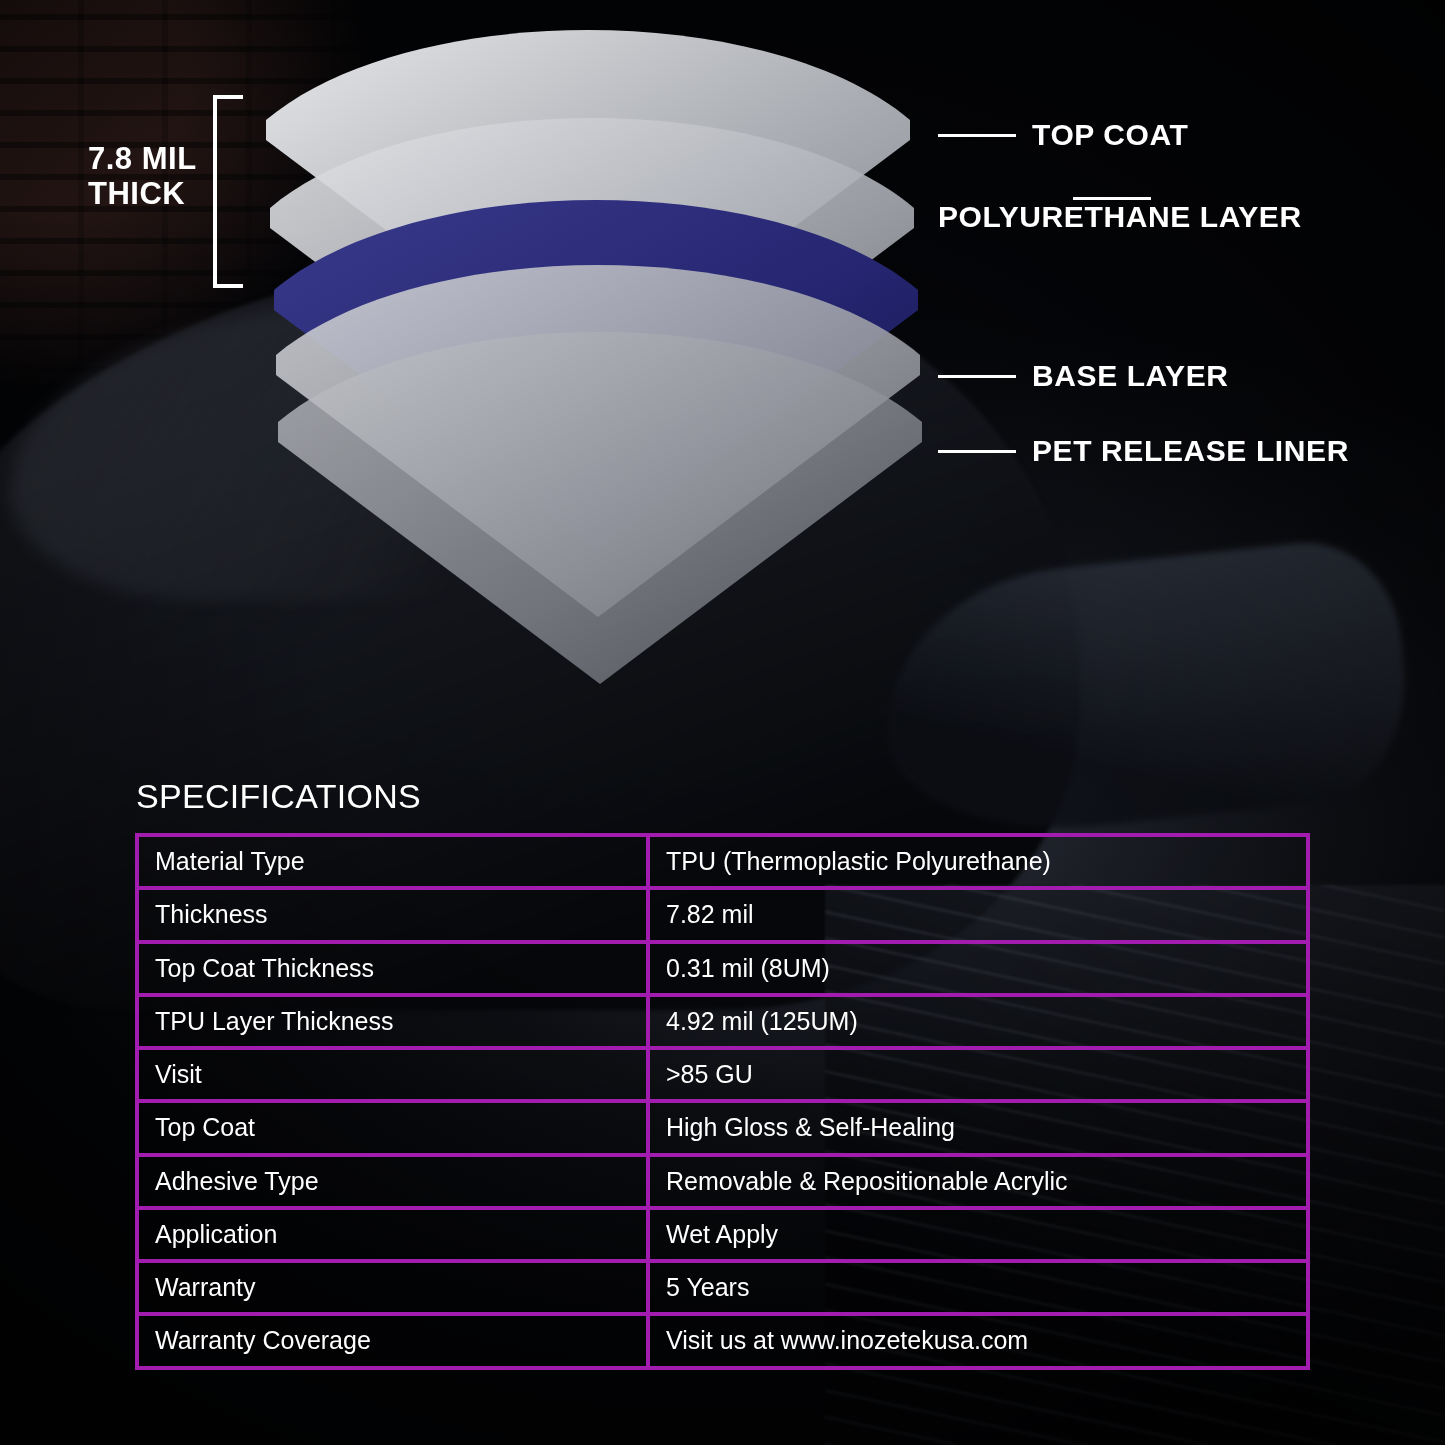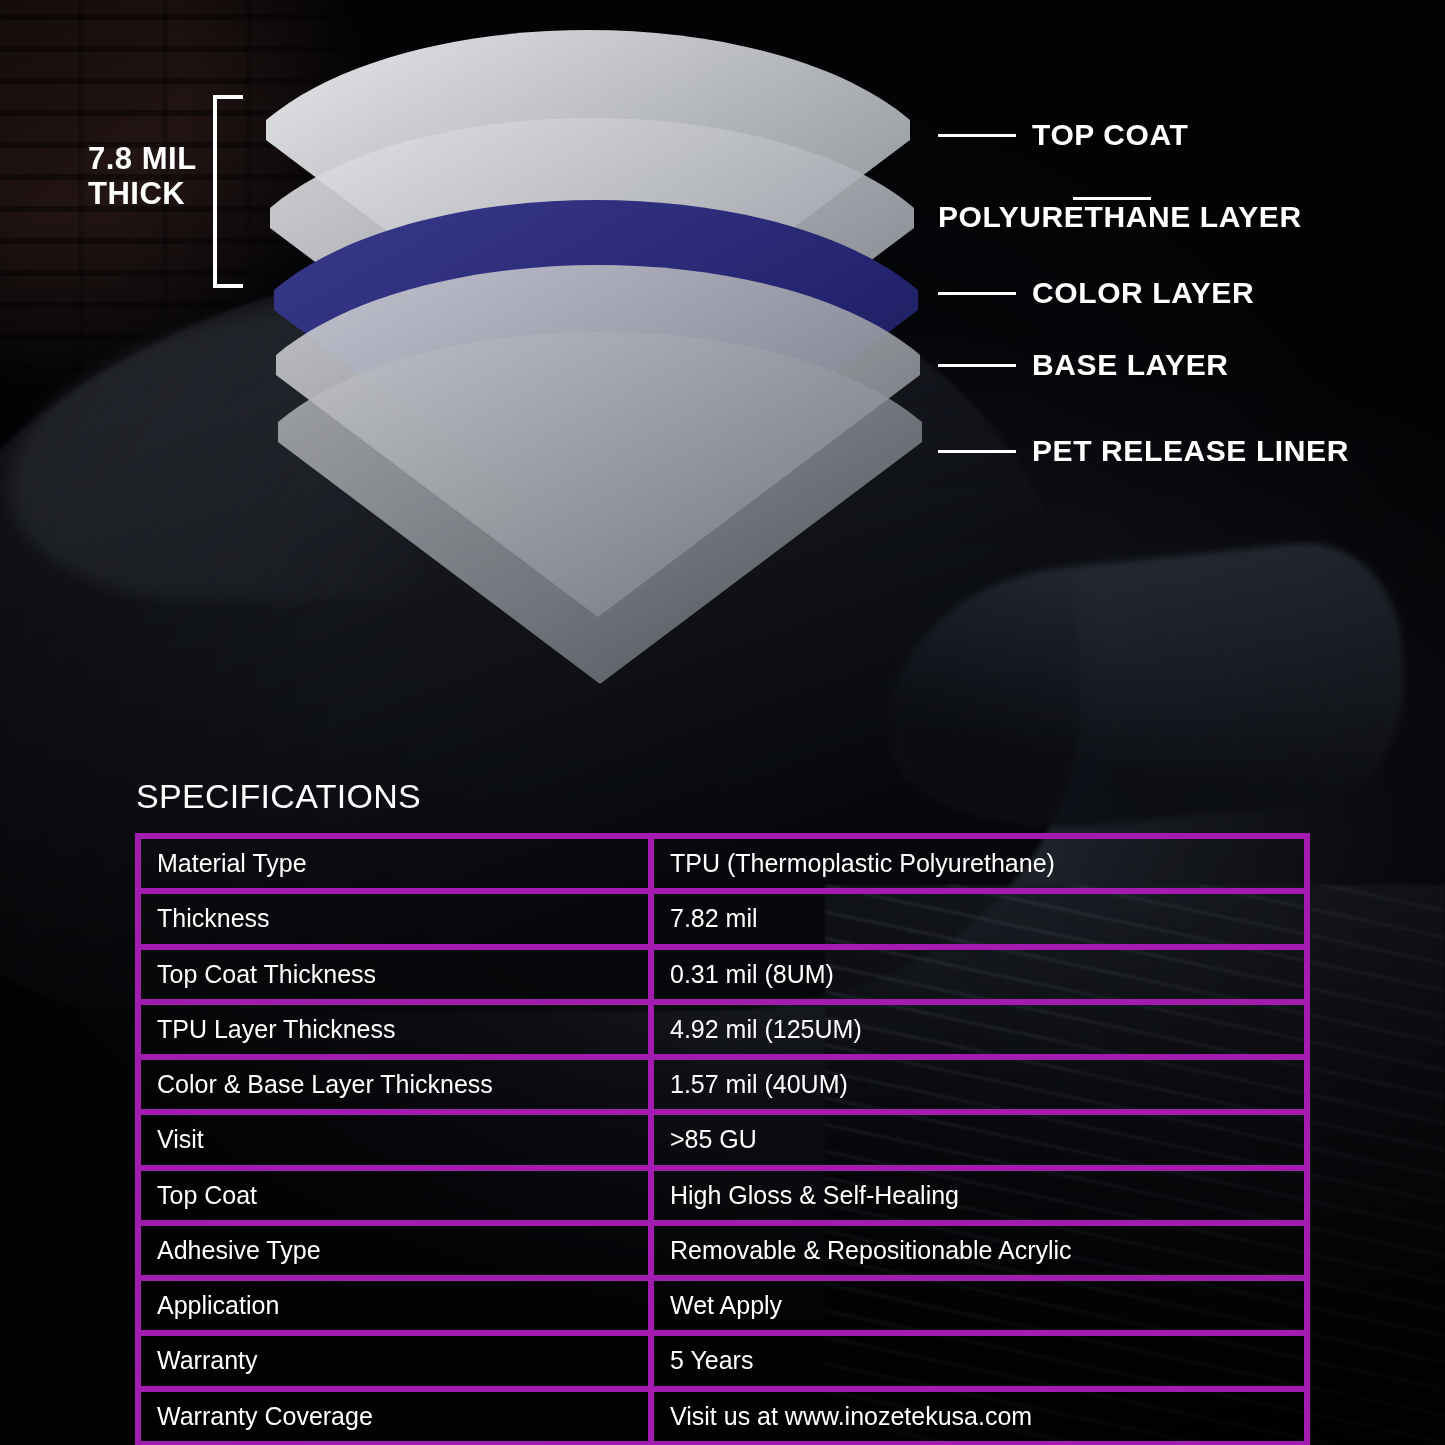--- a/index.html
+++ b/index.html
@@ -140,21 +140,21 @@
     letter-spacing: 0.3px;
   }
   .spec-table {
     position: absolute;
     left: 135px; top: 833px;
     width: 1175px;
     border-collapse: collapse;
     table-layout: fixed;
   }
   .spec-table td {
-    border: 6px solid #a21caf;
+    border: 4px solid #a21caf;
     color: #ffffff;
     font-size: 25px;
     padding: 9px 16px;
     line-height: 1.25;
     font-weight: normal;
     background: transparent;
   }
   .spec-table td.k { width: 475px; }
 </style>
 </head>
@@ -244,25 +244,21 @@
     </div>
 
     <div class="callout" style="left:938px; top:118px;">
       <span class="leader"></span>
       <span class="ctext">TOP COAT</span>
     </div>
     <div class="callout" style="left:938px; top:197px;flex-direction:column;">
       <span class="leader"></span>
       <span class="ctext">POLYURETHANE LAYER</span>
     </div>
-    <div class="callout" style="left:938px; top:276px;">
-      <span class="leader"></span>
-      <span class="ctext">COLOR LAYER</span>
-    </div>
-    <div class="callout" style="left:938px; top:348px;">
+    <div class="callout" style="left:938px; top:359px;">
       <span class="leader"></span>
       <span class="ctext">BASE LAYER</span>
     </div>
     <div class="callout" style="left:938px; top:434px;text-align:center;">
       <span class="leader"></span>
       <span class="ctext">PET RELEASE LINER</span>
     </div>
   </div>
 
   <div class="spec-title">SPECIFICATIONS</div>
@@ -279,24 +275,20 @@
       </tr>
       <tr>
         <td class="k">Top Coat Thickness</td>
         <td>0.31 mil (8UM)</td>
       </tr>
       <tr>
         <td class="k">TPU Layer Thickness</td>
         <td>4.92 mil (125UM)</td>
       </tr>
       <tr>
-        <td class="k">Color &amp; Base Layer Thickness</td>
-        <td>1.57 mil (40UM)</td>
-      </tr>
-      <tr>
         <td class="k">Visit</td>
         <td>&gt;85 GU</td>
       </tr>
       <tr>
         <td class="k">Top Coat</td>
         <td>High Gloss &amp; Self-Healing</td>
       </tr>
       <tr>
         <td class="k">Adhesive Type</td>
         <td>Removable &amp; Repositionable Acrylic</td>

